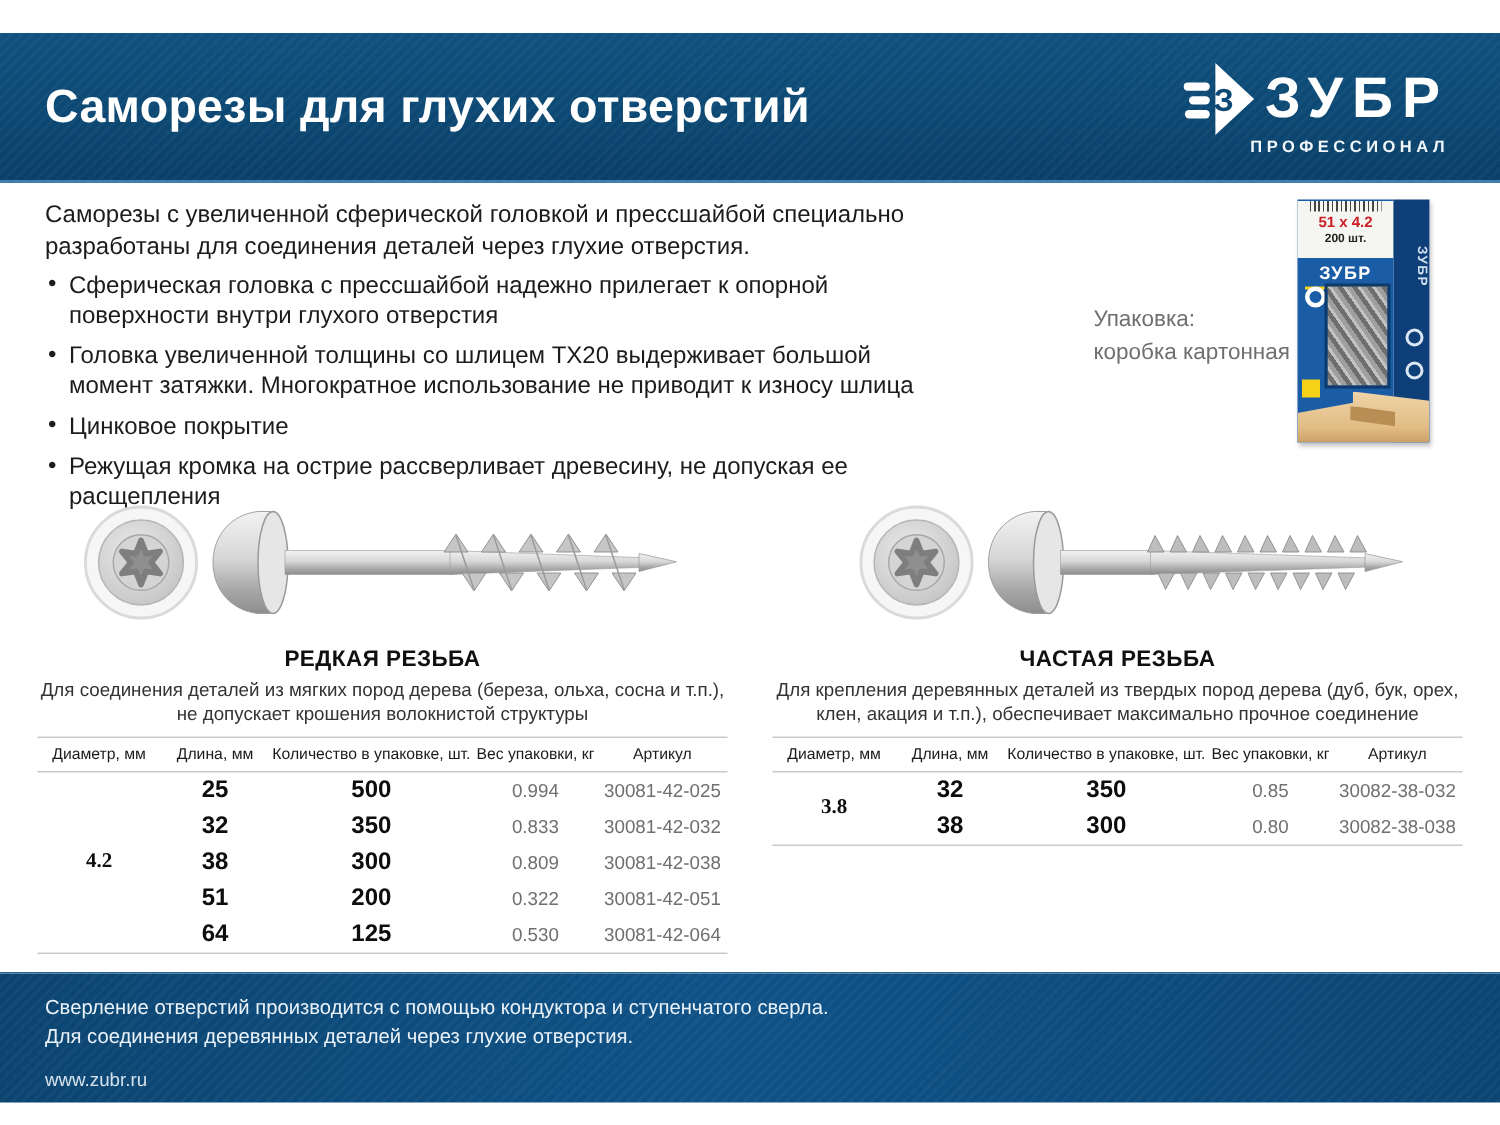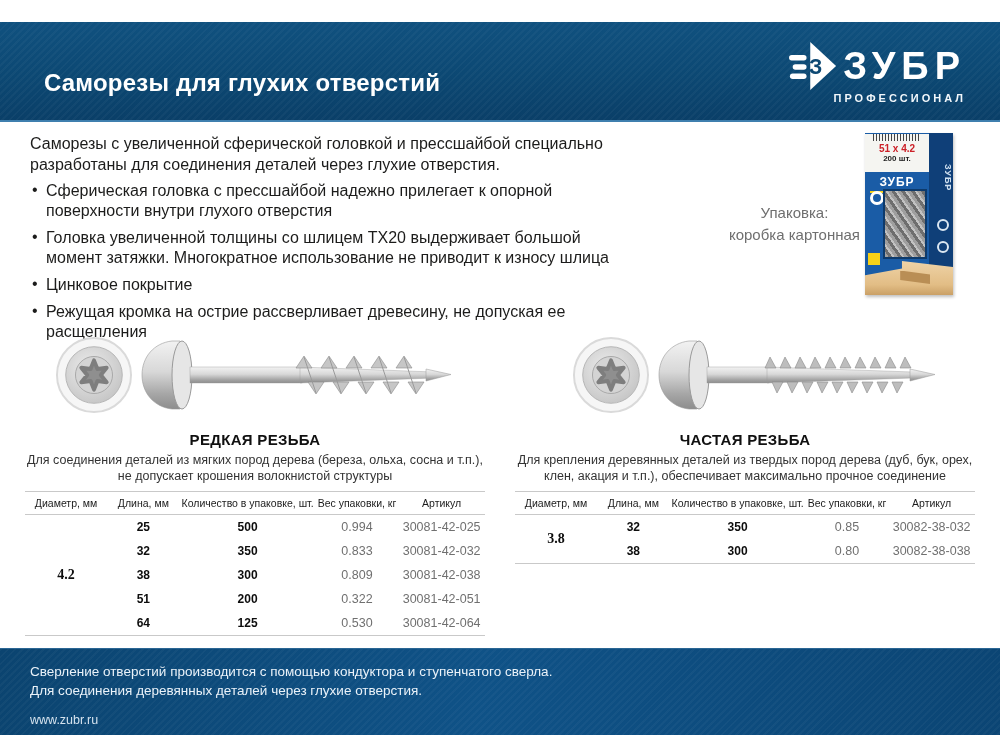--- a/index.html
+++ b/index.html
@@ -5,35 +5,35 @@
   html,body{margin:0;padding:0;background:#fff;}
   .page{position:relative;width:1000px;height:750px;background:#fff;overflow:hidden;
         font-family:"Liberation Sans",sans-serif;color:#1c1c1b;}
 
   
   .band{position:absolute;left:0;width:1000px;
         background:linear-gradient(180deg,#10517f 0%,#0c4873 55%,#0a3f68 100%);}
   .band::after{content:"";position:absolute;inset:0;
         background:repeating-linear-gradient(135deg,rgba(255,255,255,.03) 0 2px,transparent 2px 5px);}
   .band-header{top:22px;height:98px;border-bottom:2px solid #3f7fae;}
-  .header-title{position:absolute;left:44px;top:0;height:100%;display:flex;align-items:center;
-        color:#fff;font-size:24px;font-weight:bold;letter-spacing:.2px;z-index:2;margin-top:12px;}
+  .header-title{position:absolute;left:30px;top:0;height:100%;display:flex;align-items:center;
+        color:#fff;font-size:31px;font-weight:bold;letter-spacing:.2px;z-index:2;}
   .brand{position:absolute;right:34px;top:18px;text-align:right;z-index:2;color:#fff;}
   .brand-row{display:flex;align-items:center;gap:6px;}
   .brand-name{font-size:38px;font-weight:bold;letter-spacing:6px;line-height:40px;}
   .brand-sub{font-size:11px;font-weight:bold;letter-spacing:3px;margin-top:0;color:#f2f7fb;}
 
   
   .intro{position:absolute;left:30px;top:133px;width:640px;font-size:16px;line-height:21px;}
   .features{position:absolute;left:30px;top:181px;width:608px;margin:0;padding:0;list-style:none;}
   .features li{position:relative;padding-left:16px;margin-bottom:7px;font-size:16px;line-height:20px;}
   .features li::before{content:"•";position:absolute;left:2px;top:-1px;color:#1c1c1b;}
 
   
-  .packaging{position:absolute;right:140px;top:202px;text-align:center;
+  .packaging{position:absolute;right:140px;top:202px;text-align:left;
         font-size:15px;line-height:22px;color:#6f6f6f;margin-left:12px;}
   .pbox{position:absolute;left:865px;top:133px;width:88px;height:162px;display:flex;
         box-shadow:1px 2px 3px rgba(0,0,0,.25);}
   .pbox-front{width:64px;background:#1a5ca6;position:relative;}
   .pbox-side{width:24px;background:#0f3f78;position:relative;}
   .pbox-label{height:38px;background:#f5f5f1;text-align:center;padding-top:0;}
   .barcode{height:7px;margin:1px 8px 2px;
         background:repeating-linear-gradient(90deg,#444 0 1px,transparent 1px 3px);}
   .pbox-size{color:#cc2027;font-weight:bold;font-size:10px;line-height:11px;}
   .pbox-qty{color:#222;font-weight:bold;font-size:8px;line-height:9px;}
@@ -57,21 +57,21 @@
   .shot{position:absolute;}
 
   
   .spec{position:absolute;top:431px;width:460px;}
   .spec-left{left:25px;} .spec-right{left:515px;}
   .spec-title{text-align:center;font-size:15px;font-weight:bold;color:#101010;letter-spacing:.3px;}
   .spec-sub{text-align:center;font-size:12.5px;line-height:16px;color:#333;margin-top:4px;}
   .spec table{width:100%;border-collapse:collapse;margin-top:7px;border-bottom:1px solid #c9c9c9;}
   .spec thead tr{border-top:1px solid #c9c9c9;border-bottom:1px solid #c9c9c9;}
   .spec th{font-size:10.5px;font-weight:normal;color:#1b1b1b;padding:5px 2px;text-align:center;white-space:nowrap;}
-  .spec td{text-align:center;font-size:12px;height:24px;padding:0 2px;}
+  .spec td{text-align:center;font-size:16px;height:24px;padding:0 2px;}
   .spec td.b{font-weight:bold;color:#0d0d0d;}
   .spec td.g{color:#707070;font-size:12.5px;}
   .spec td.dia{font-weight:bold;font-size:14px;color:#0d0d0d;font-family:Liberation Serif, serif;}
 
   
   .band-footer{top:648px;height:87px;box-sizing:border-box;
         background:linear-gradient(95deg,#0b4470 0%,#0f5287 48%,#0b4574 100%);
         border-top:1px solid #2a6694;}
   .footer-inner{position:relative;z-index:2;padding:13px 0 0 30px;color:#eaf2f9;
         font-size:13.5px;line-height:19px;}

